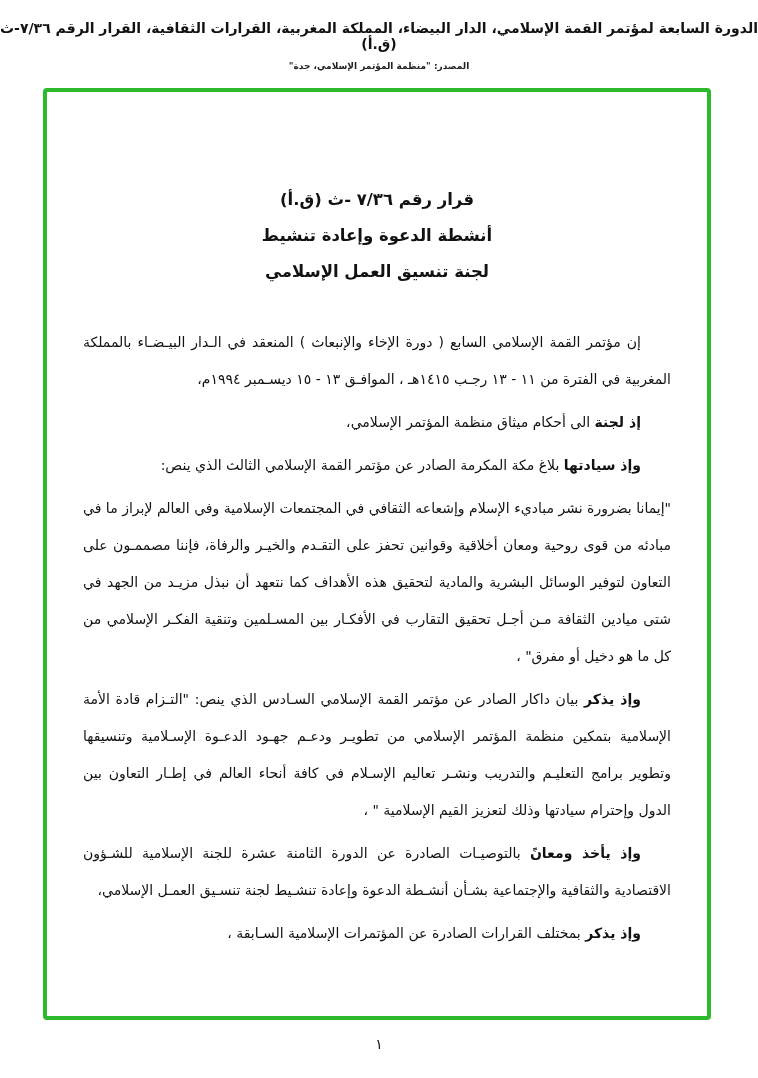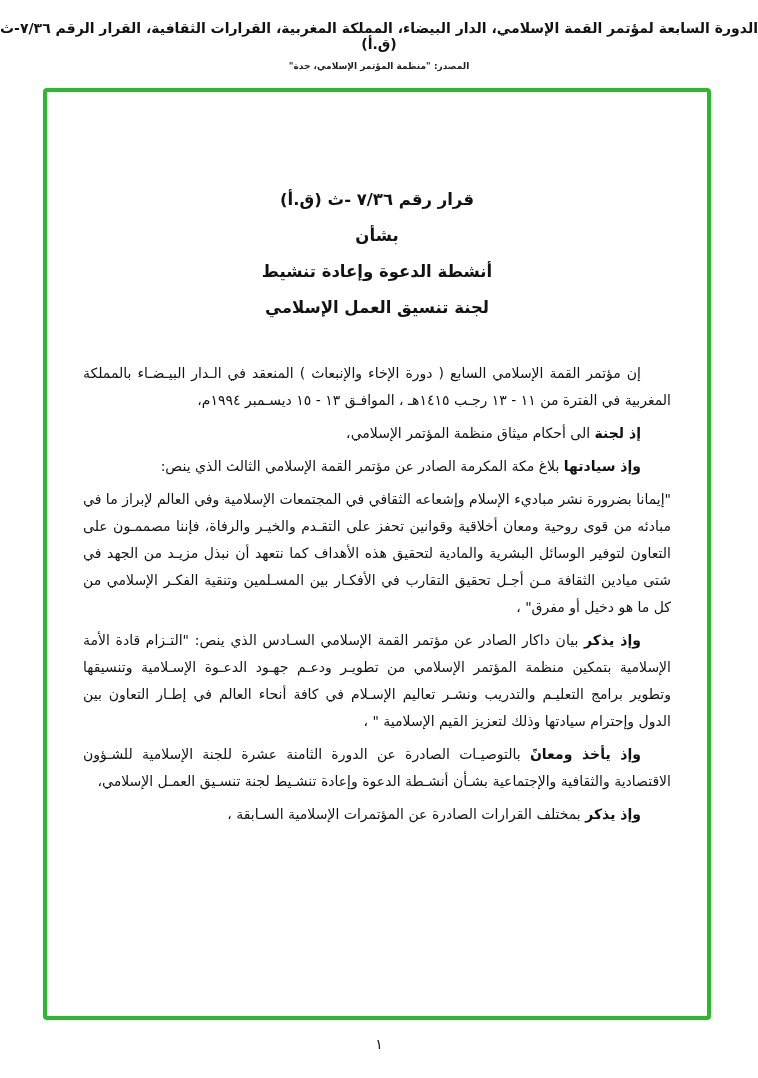--- a/index.html
+++ b/index.html
@@ -49,21 +49,21 @@
   }
   .title-block {
     text-align: center;
     font-weight: bold;
     font-size: 16.5px;
     line-height: 36px;
     margin-bottom: 34px;
   }
   .para {
     font-size: 14px;
-    line-height: 27px;
+    line-height: 37px;
     text-align: justify;
     margin: 0 0 6px 0;
     text-indent: 30px;
   }
   .para.no-indent {
     text-indent: 0;
   }
   .para b.lead {
     font-weight: bold;
   }
@@ -85,21 +85,20 @@
   <div class="header" dir="rtl">
     <div class="header-line1">الدورة السابعة لمؤتمر القمة الإسلامي، الدار البيضاء، المملكة المغربية، القرارات الثقافية، القرار الرقم ٧/٣٦-ث (ق.أ)</div>
     <div class="header-line2">المصدر:  "منظمة المؤتمر الإسلامي، جدة"</div>
   </div>
 
   <div class="page-frame">
     <div class="content" dir="rtl">
 
       <div class="title-block">
         <div>قرار رقم ٧/٣٦ -ث (ق.أ)</div>
-        <div>بشأن</div>
         <div>أنشطة الدعوة وإعادة تنشيط</div>
         <div>لجنة تنسيق العمل الإسلامي</div>
       </div>
 
       <div>
           <p class="para">إن مؤتمر القمة الإسلامي السابع ( دورة الإخاء والإنبعاث ) المنعقد في الـدار البيـضـاء بالمملكة المغربية في الفترة من ١١ - ١٣ رجـب ١٤١٥هـ ، الموافـق ١٣ - ١٥ ديسـمبر ١٩٩٤م،</p>
           <p class="para"><b class="lead">إذ لجنة</b> الى أحكام ميثاق منظمة المؤتمر الإسلامي،</p>
           <p class="para"><b class="lead">وإذ سيادتها</b> بلاغ مكة المكرمة الصادر عن مؤتمر القمة الإسلامي الثالث الذي ينص:</p>
           <p class="para no-indent">"إيمانا بضرورة نشر مباديء الإسلام وإشعاعه الثقافي في المجتمعات الإسلامية وفي العالم لإبراز ما في مبادئه من قوى روحية ومعان أخلاقية وقوانين تحفز على التقـدم والخيـر والرفاة، فإننا مصممـون على التعاون لتوفير الوسائل البشرية والمادية لتحقيق هذه الأهداف كما نتعهد أن نبذل مزيـد من الجهد في شتى ميادين الثقافة مـن أجـل تحقيق التقارب في الأفكـار بين المسـلمين وتنقية الفكـر الإسلامي من كل ما هو دخيل أو مفرق" ،</p>
           <p class="para"><b class="lead">وإذ يذكر</b> بيان داكار الصادر عن مؤتمر القمة الإسلامي السـادس الذي ينص: "التـزام قادة الأمة الإسلامية بتمكين منظمة المؤتمر الإسلامي من تطويـر ودعـم جهـود الدعـوة الإسـلامية وتنسيقها وتطوير برامج التعليـم والتدريب ونشـر تعاليم الإسـلام في كافة أنحاء العالم في إطـار التعاون بين الدول وإحترام سيادتها وذلك لتعزيز القيم الإسلامية " ،</p>

